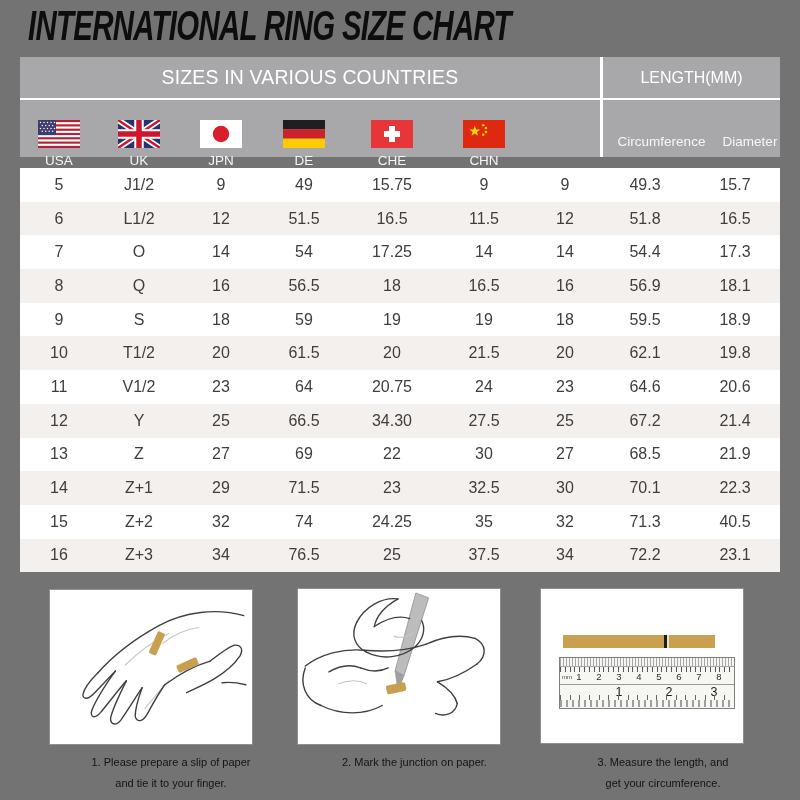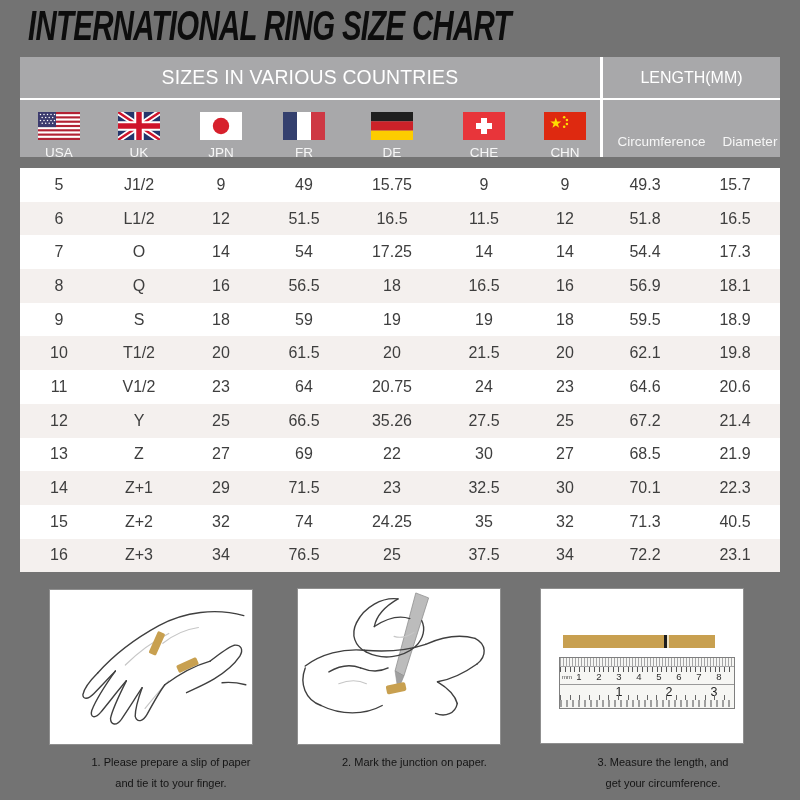--- a/index.html
+++ b/index.html
@@ -19,21 +19,21 @@
   .thead { position:relative; height:100px; background:#a8a8aa; color:#fff; }
   .thead .vdiv { position:absolute; left:580px; top:0; width:3px; height:100px; background:#fff; }
   .thead .hdiv { position:absolute; left:0; top:41px; width:760px; height:2px; background:#fff; }
   .sizes-title { position:absolute; left:0; top:0; width:580px; height:41px;
     display:flex; align-items:center; justify-content:center;
     font-size:20px; letter-spacing:0.2px; transform:scaleX(0.97); transform-origin:50% 50%; }
   .length-title { position:absolute; left:583px; top:0; width:177px; height:41px;
     display:flex; align-items:center; justify-content:center; font-size:16px; }
   .countries { position:absolute; left:0; top:43px; width:580px; height:57px;
     display:grid; grid-template-columns:78px 82px 82px 84px 92px 92px 70px; }
-  .country { display:flex; flex-direction:column; align-items:center; padding-top:12px; }
+  .country { display:flex; flex-direction:column; align-items:center; padding-top:20px; }
   .country svg { width:42px; height:28px; display:block; }
   .country .clabel { margin-top:5px; font-size:13.5px; color:#f6f6f6; }
   .length-labels { position:absolute; left:583px; top:43px; width:177px; height:57px;
     display:grid; grid-template-columns:117px 1fr; align-items:end; padding-bottom:8px;
     font-size:13.5px; color:#f6f6f6; text-align:center; }
 
   .tbody { margin-top:11px; }
   .row { display:grid; grid-template-columns:78px 82px 82px 84px 92px 92px 70px 90px 90px;
     height:33.7px; align-items:center; text-align:center; font-size:16px; color:#3e3e3e; background:#fff; }
   .row.alt { background:#f4f0ee; }
@@ -137,28 +137,20 @@
         </div>
         <div class="country">
           <svg viewBox="0 0 42 28">
             <rect width="42" height="28" fill="#ffffff"></rect>
             <circle cx="21" cy="14" r="8.2" fill="#d7202c"></circle>
           </svg>
           <span class="clabel">JPN</span>
         </div>
         <div class="country">
           <svg viewBox="0 0 42 28">
-            <rect width="14" height="28" fill="#34406e"></rect>
-            <rect x="14" width="14" height="28" fill="#ffffff"></rect>
-            <rect x="28" width="14" height="28" fill="#ce3844"></rect>
-          </svg>
-          <span class="clabel">FR</span>
-        </div>
-        <div class="country">
-          <svg viewBox="0 0 42 28">
             <rect width="42" height="9.33" fill="#1f1f1f"></rect>
             <rect y="9.33" width="42" height="9.33" fill="#cc2229"></rect>
             <rect y="18.66" width="42" height="9.34" fill="#fccc00"></rect>
           </svg>
           <span class="clabel">DE</span>
         </div>
         <div class="country">
           <svg viewBox="0 0 42 28">
             <rect width="42" height="28" fill="#e8353a"></rect>
             <rect x="18" y="6" width="6" height="16" fill="#ffffff"></rect>
@@ -263,21 +255,21 @@
           <div class="cell">24</div>
           <div class="cell">23</div>
           <div class="cell">64.6</div>
           <div class="cell">20.6</div>
         </div>
         <div class="row alt">
           <div class="cell">12</div>
           <div class="cell">Y</div>
           <div class="cell">25</div>
           <div class="cell">66.5</div>
-          <div class="cell">35.26</div>
+          <div class="cell">34.30</div>
           <div class="cell">27.5</div>
           <div class="cell">25</div>
           <div class="cell">67.2</div>
           <div class="cell">21.4</div>
         </div>
         <div class="row">
           <div class="cell">13</div>
           <div class="cell">Z</div>
           <div class="cell">27</div>
           <div class="cell">69</div>

